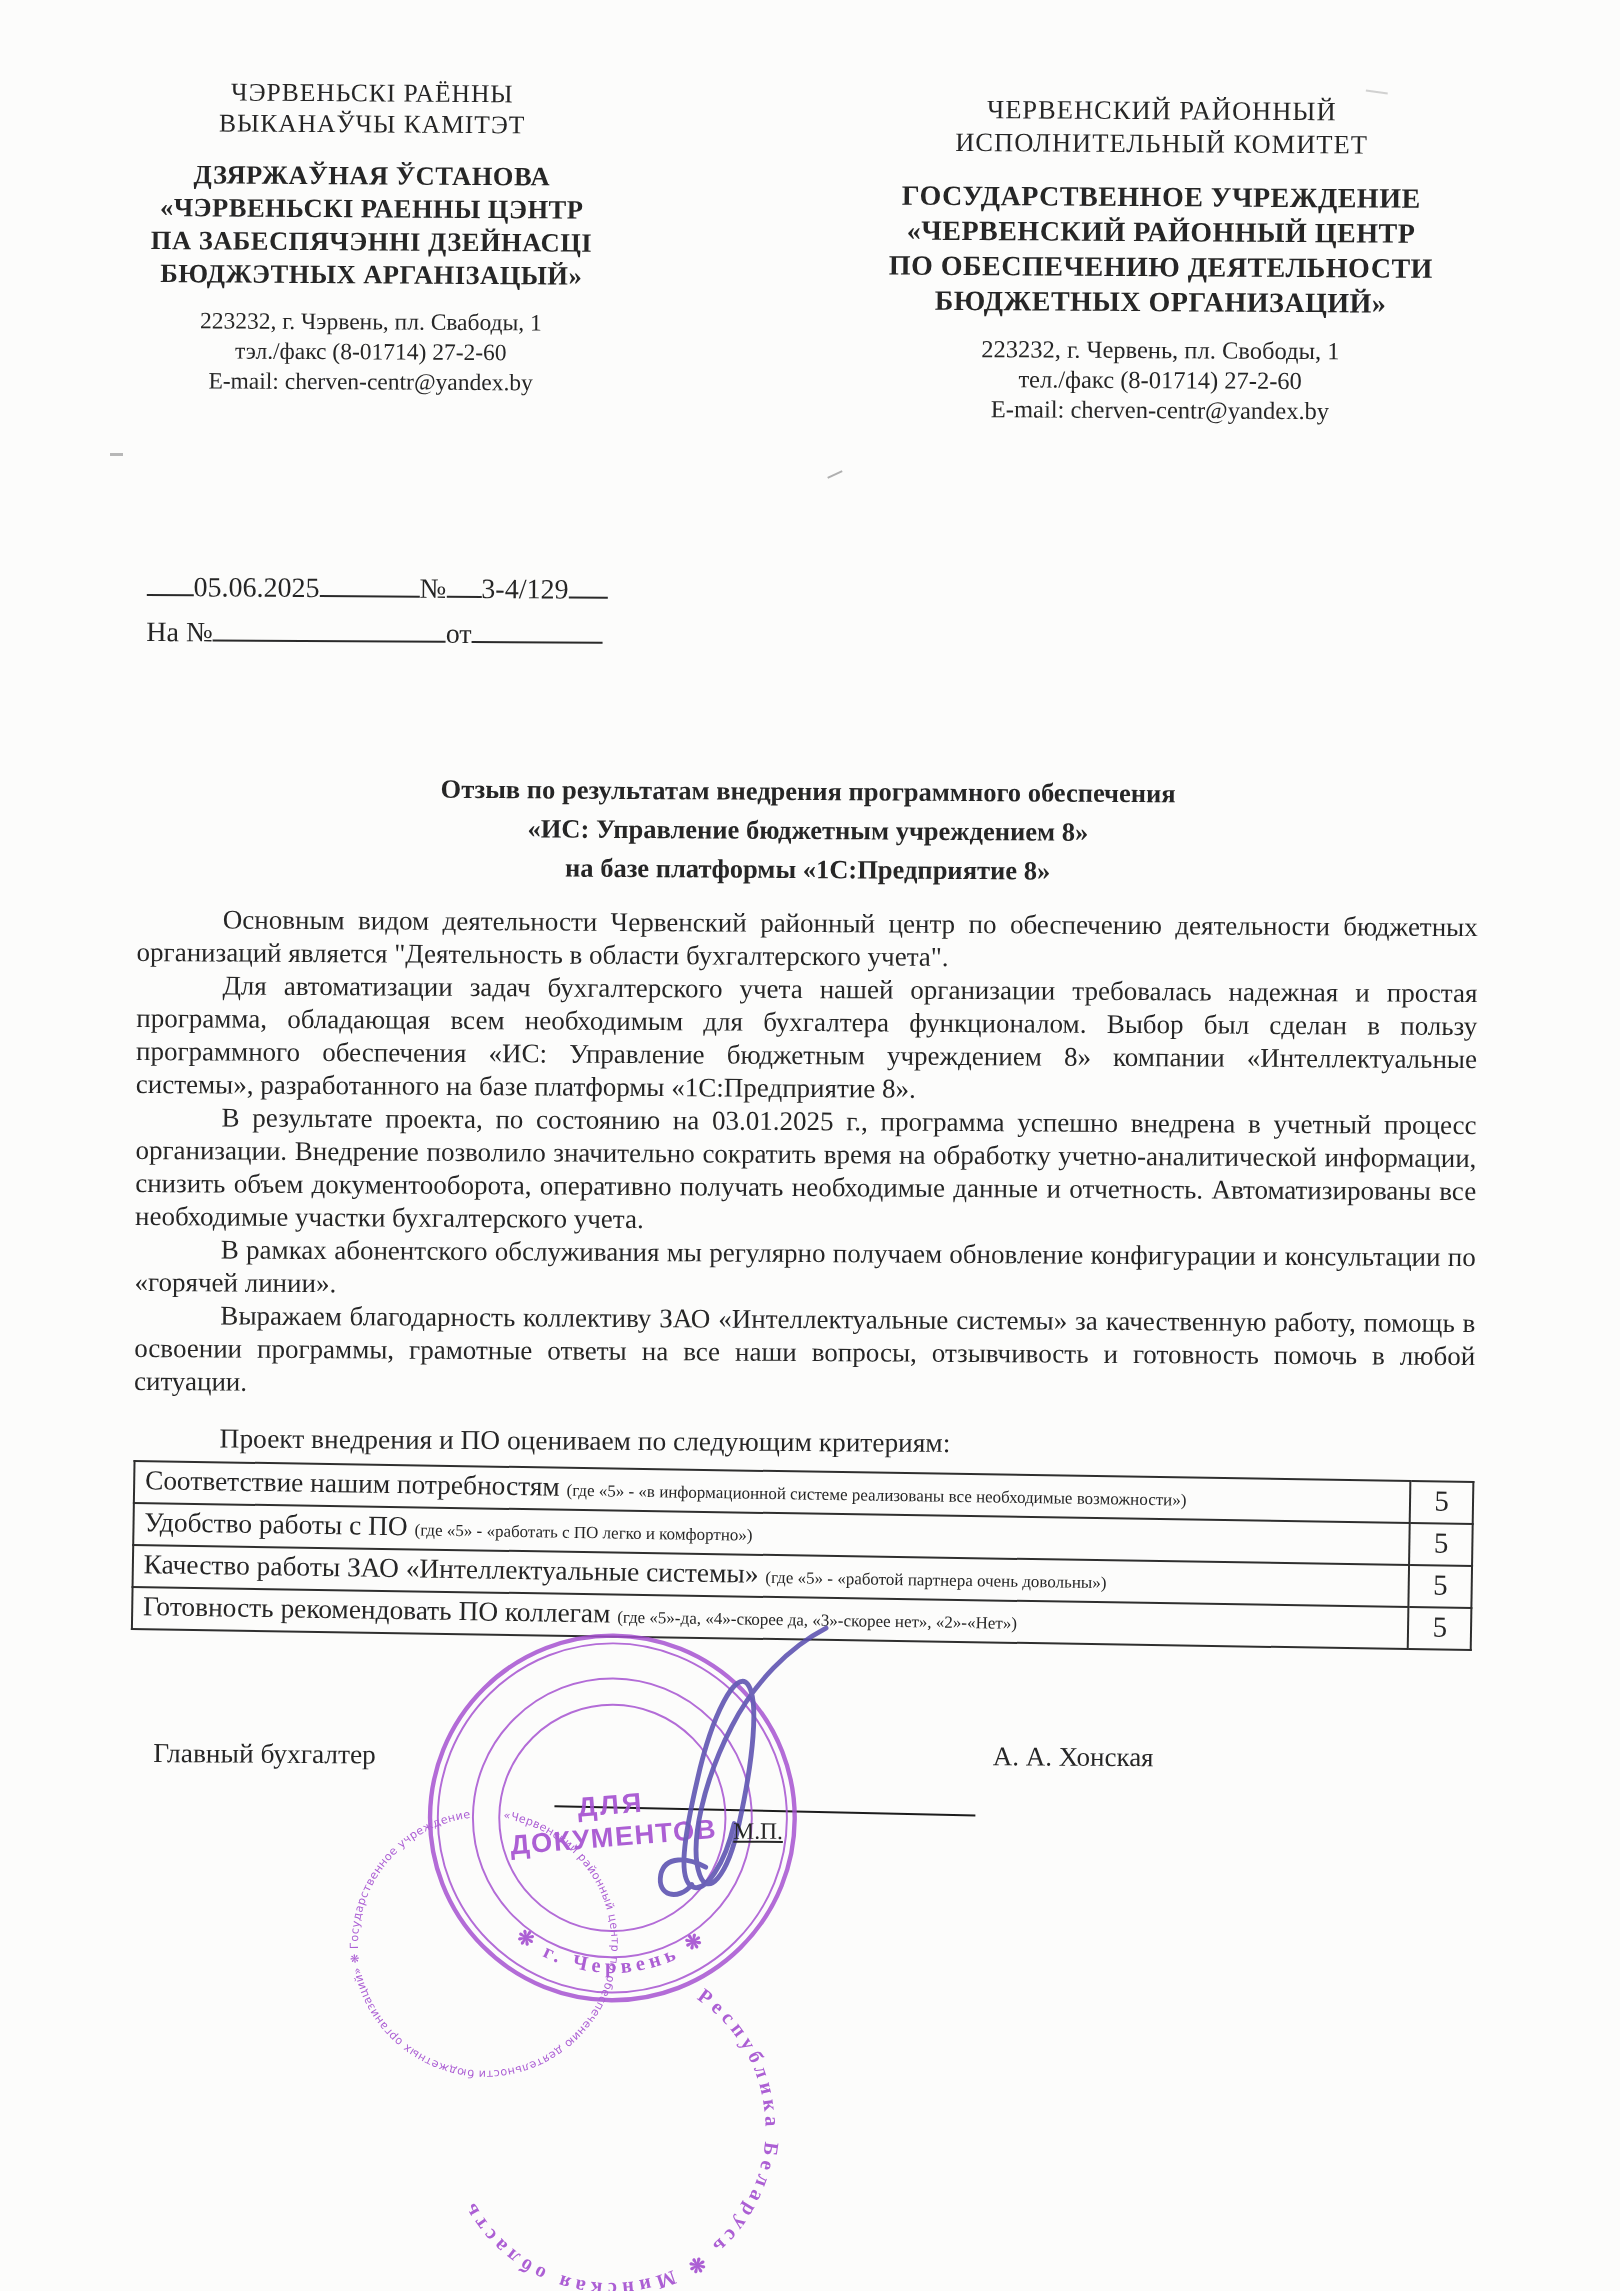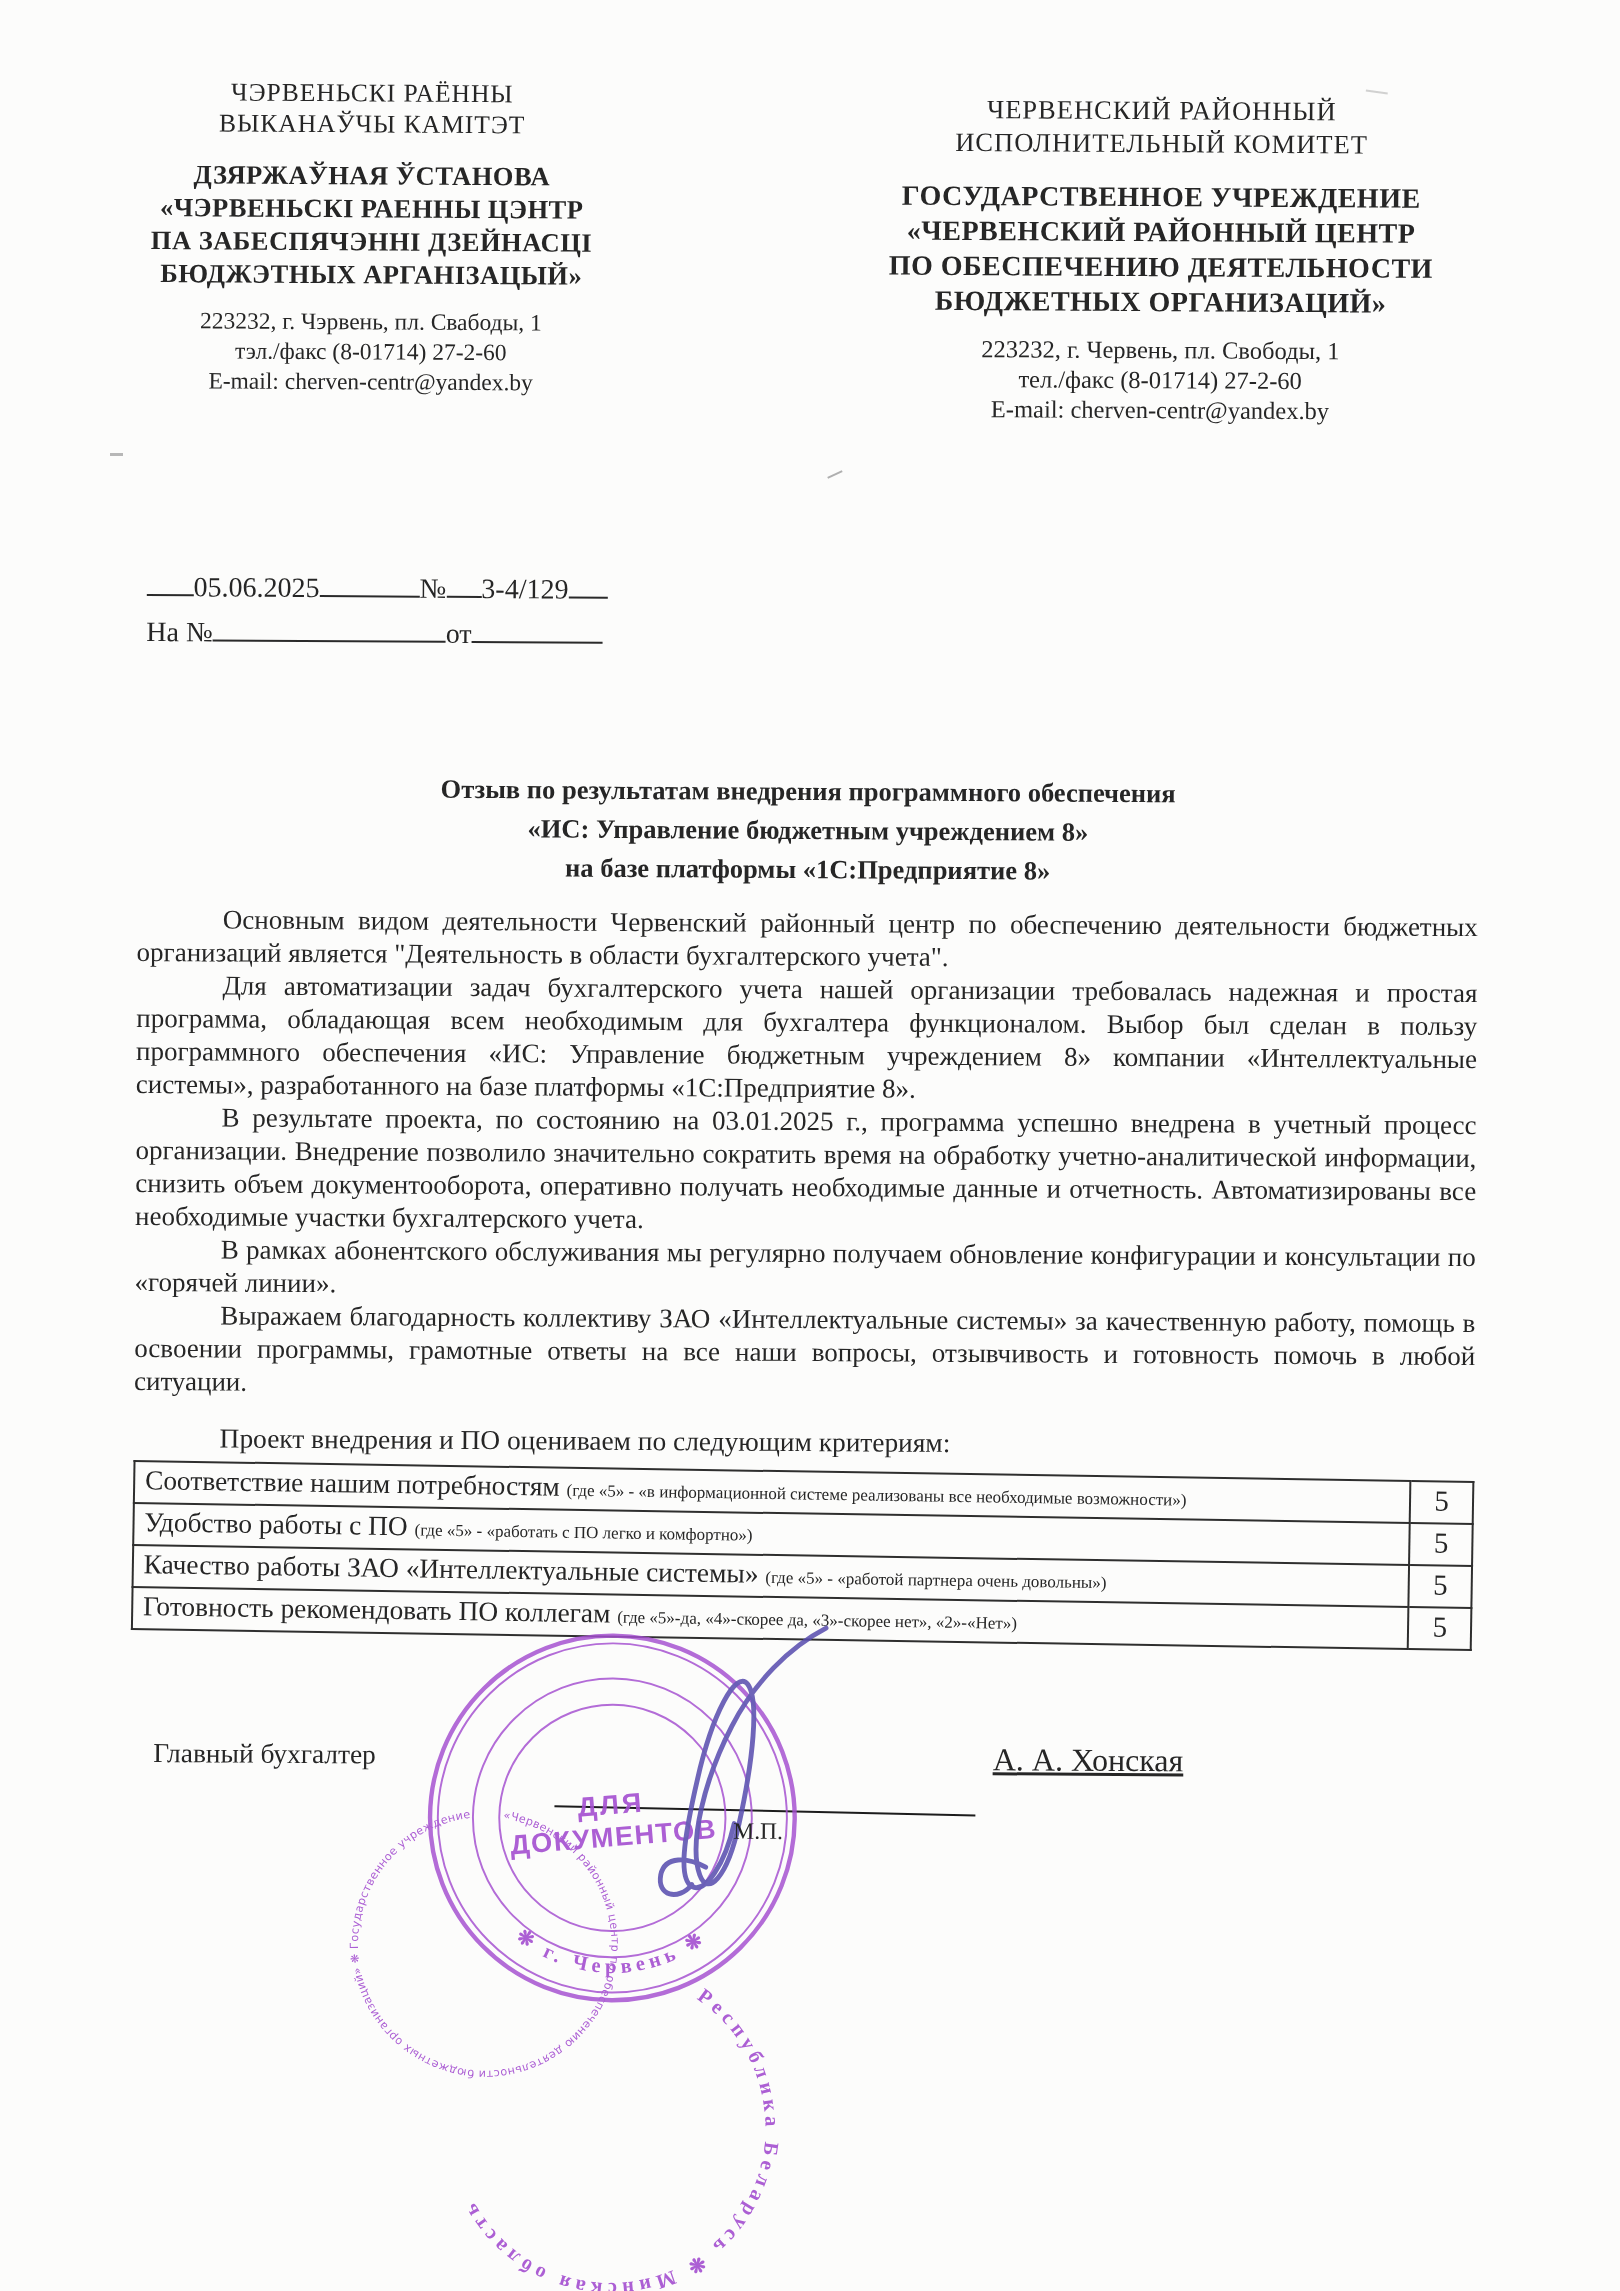--- a/index.html
+++ b/index.html
@@ -42,24 +42,24 @@
   table.criteria{width:100%;border-collapse:collapse;margin-top:5.9px;
                  transform:rotate(0.55deg);transform-origin:left top;}
   table.criteria td{border:2px solid #2e2e2e;padding:2px 9.8px;vertical-align:top;}
   td.crit{font-size:27.4px;line-height:32px;}
   td.crit .note{font-size:17px;}
   td.score{width:41px;text-align:center;font-size:29px;vertical-align:middle;}
 
   
   .sig{position:relative;margin-top:51px;height:431px;}
   .sig-position{position:absolute;left:21.6px;top:57px;font-size:27.4px;}
-  .sig-name{position:absolute;left:861px;top:55px;font-size:32px;text-decoration:underline;}
+  .sig-name{position:absolute;left:861px;top:55px;font-size:27px;}
   .sig-line{position:absolute;left:423px;top:125px;width:421px;height:0;
             border-bottom:2.9px solid #1c1c1c;transform:rotate(0.9deg);z-index:2;}
-  .sig-mp{position:absolute;left:602px;top:133px;font-size:23.5px;z-index:4;}
+  .sig-mp{position:absolute;left:602px;top:133px;font-size:23.5px;z-index:4;text-decoration:underline;}
   .stamp-wrap{position:absolute;left:286px;top:-61px;width:390px;height:390px;z-index:3;opacity:0.9;}
   .stamp-wrap svg{overflow:visible;}
 
   
   .speck{position:absolute;}
   .speck-a{left:825px;top:465px;width:15.7px;height:8.8px;border-bottom:2.9px solid #8f8f8f;transform:rotate(-25deg);opacity:.7;}
   .speck-b{left:110px;top:449px;width:12.7px;height:3.9px;border-bottom:3.9px solid #9a9a9a;opacity:.7;}
   .speck-c{left:1366px;top:88px;width:21.6px;height:2.9px;border-bottom:2.9px solid #c6c6c6;transform:rotate(8deg);opacity:.8;}
 </style>
 </head>

